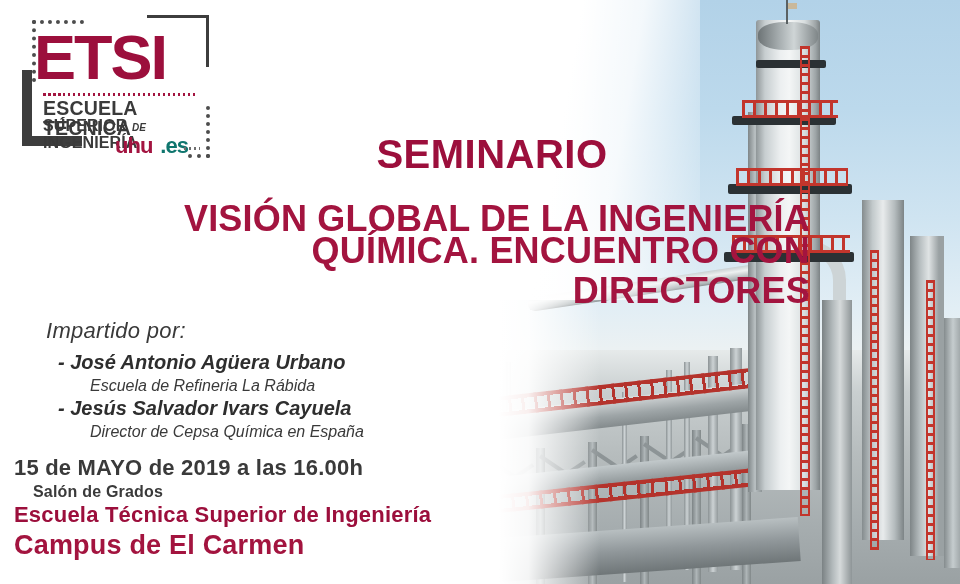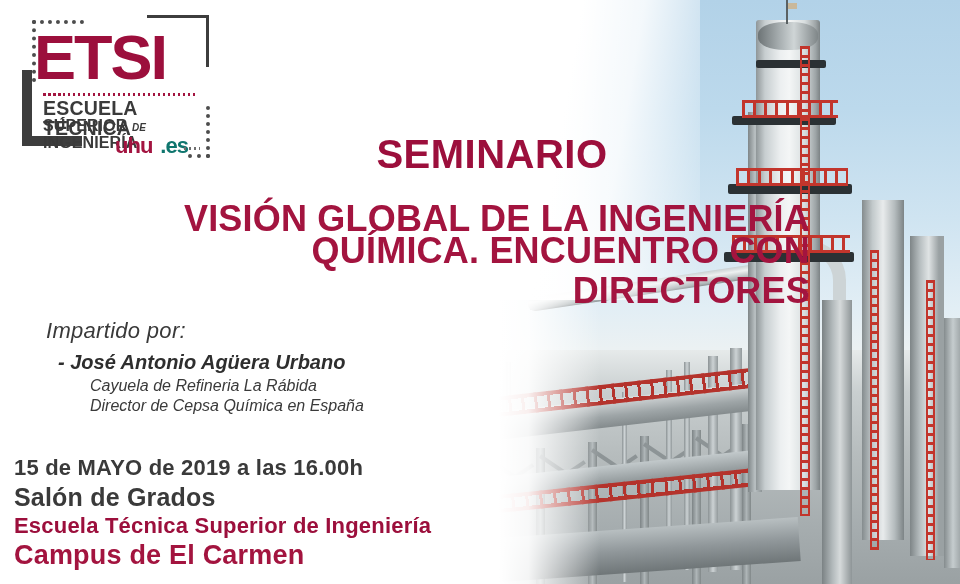--- a/index.html
+++ b/index.html
@@ -157,21 +157,21 @@
   .spk-head { font-size:22px; font-style:italic; font-weight:400; color:#3a3a3a;
     letter-spacing:.3px; margin-bottom:6px; }
   .spk-name { font-size:20px; font-style:italic; font-weight:bold; color:#2e2e2e;
     margin-left:12px; line-height:1.28; }
   .spk-role { font-size:16px; font-style:italic; font-weight:400; color:#3a3a3a;
     margin-left:44px; line-height:1.28; }
 
   
   .foot { position:absolute; left:14px; top:455px; width:470px; }
   .f1 { font-size:22px; font-weight:bold; color:#3a3a3a; letter-spacing:.2px; line-height:1.22; }
-  .f2 { font-size:25px; font-weight:bold; color:#3a3a3a; letter-spacing:.2px; line-height:1.2; }
+  .f2 { font-size:16px; font-weight:bold; color:#3a3a3a; letter-spacing:.2px; line-height:1.2;margin-left:19px; }
   .f3 { font-size:22px; font-weight:bold; color:#9c0f3c; letter-spacing:.2px; line-height:1.25; }
   .f4 { font-size:27px; font-weight:bold; color:#a3143f; letter-spacing:.2px; line-height:1.2; }
 </style>
 </head>
 <body>
 
 <div id="poster">
 
   <div class="photo-wrap">
     <div class="photo">
@@ -253,23 +253,24 @@
   </div>
 
   <div class="seminario">SEMINARIO</div>
   <div class="tline tline1">VISIÓN GLOBAL DE LA INGENIERÍA</div>
   <div class="tline tline2">QUÍMICA. ENCUENTRO CON DIRECTORES</div>
 
   <div class="spk">
     <div class="spk-head">Impartido por:</div>
     <div>
       <div class="spk-name">- José Antonio Agüera Urbano</div>
-      <div class="spk-role">Cayuela de Refineria La Rábida</div>
+      <div class="spk-role">Escuela de Refineria La Rábida</div>
     </div>
     <div>
+      <div class="spk-name">- Jesús Salvador Ivars Cayuela</div>
       <div class="spk-role">Director de Cepsa Química en España</div>
     </div>
   </div>
 
   <div class="foot">
     <div class="f1">15 de MAYO de 2019 a las 16.00h</div>
     <div class="f2">Salón de Grados</div>
     <div class="f3">Escuela Técnica Superior de Ingeniería</div>
     <div class="f4">Campus de El Carmen</div>
   </div>

